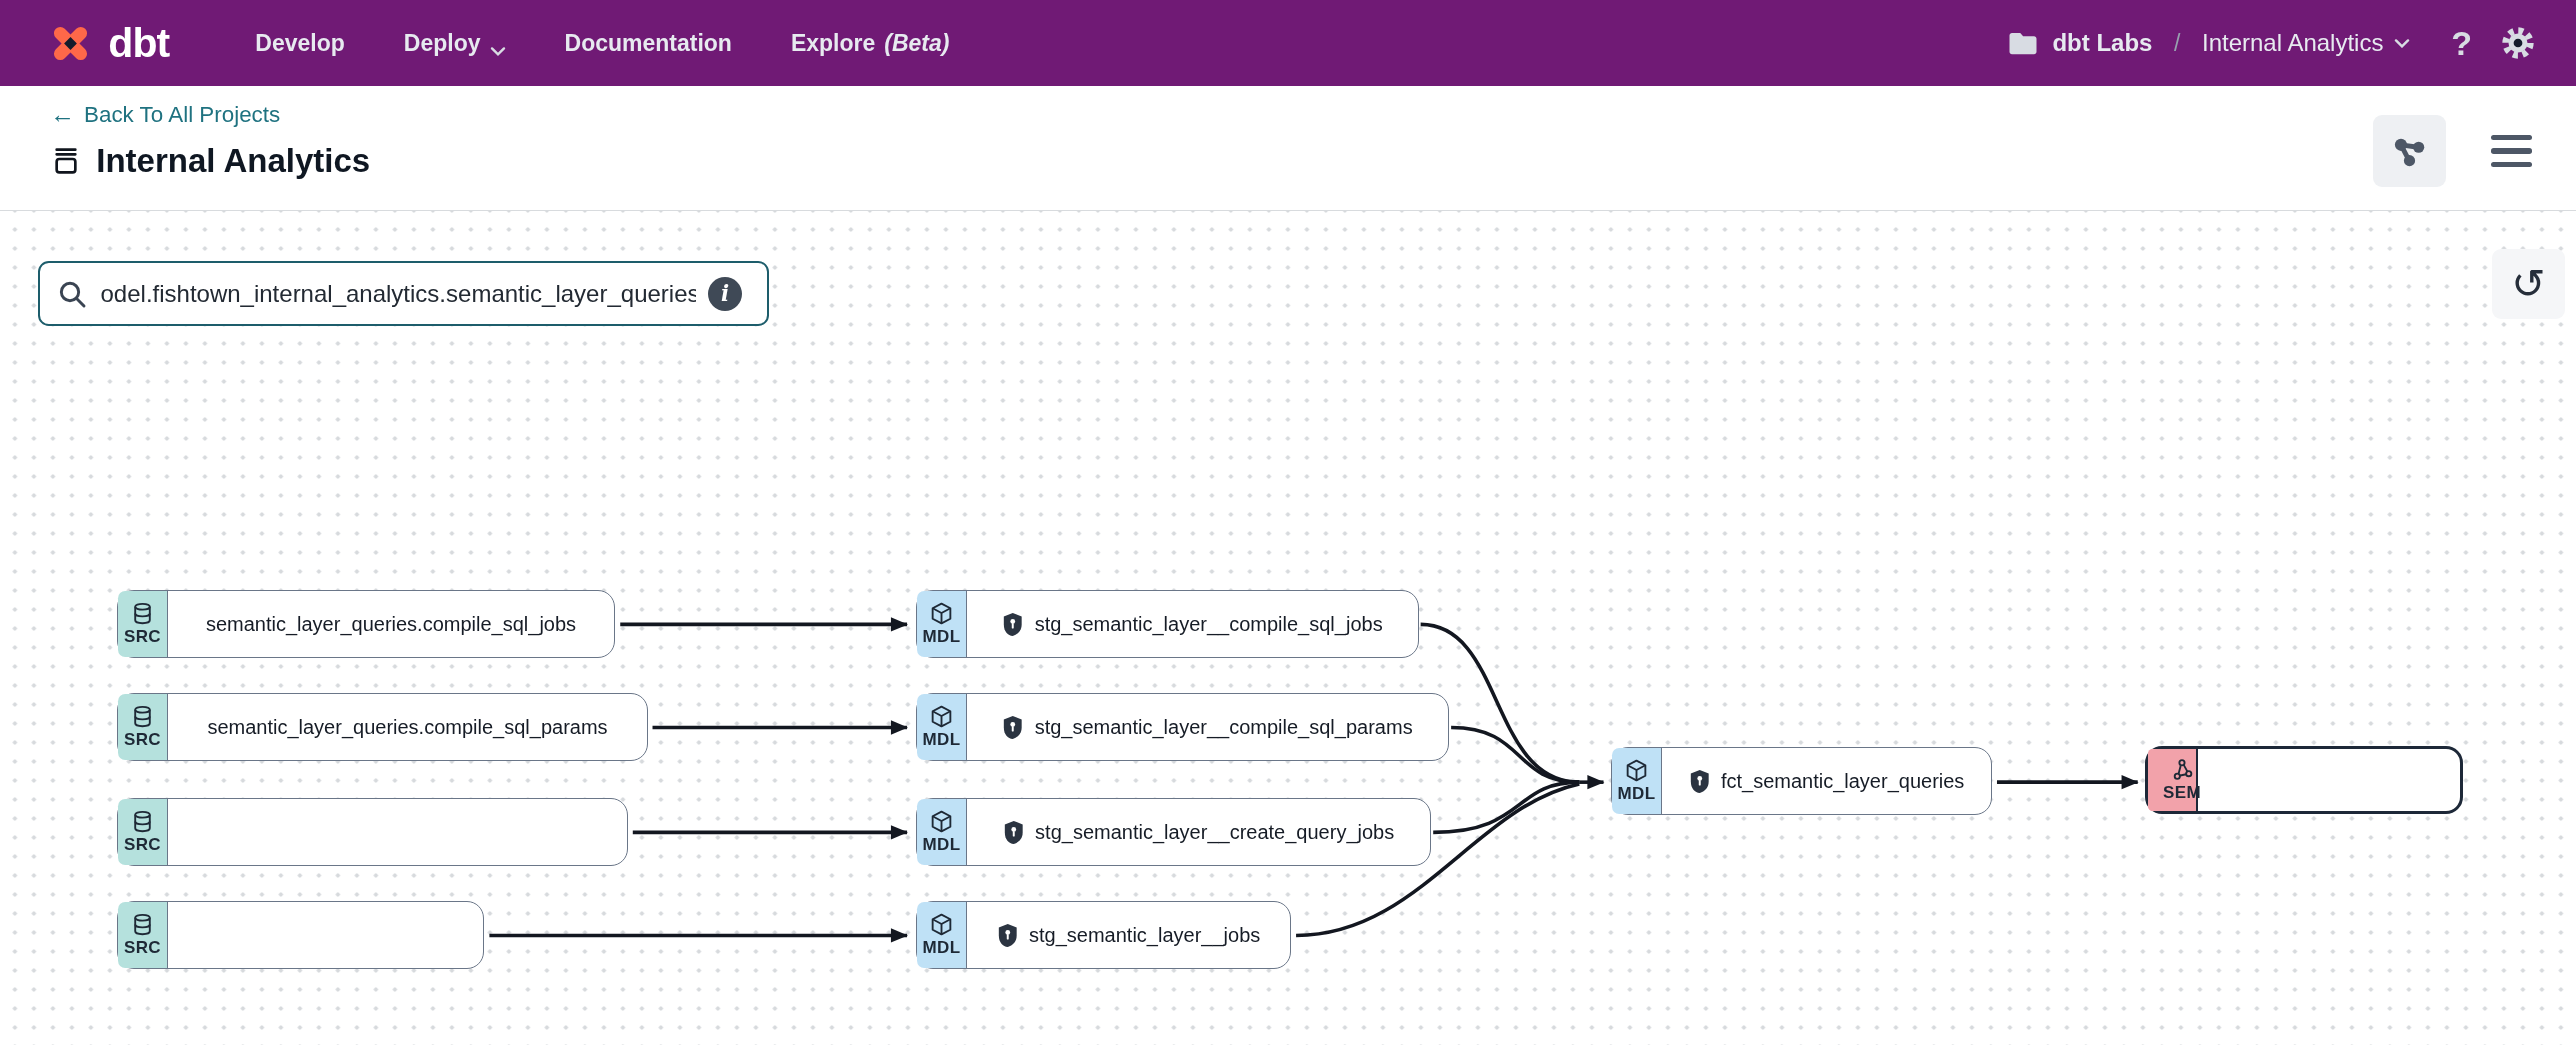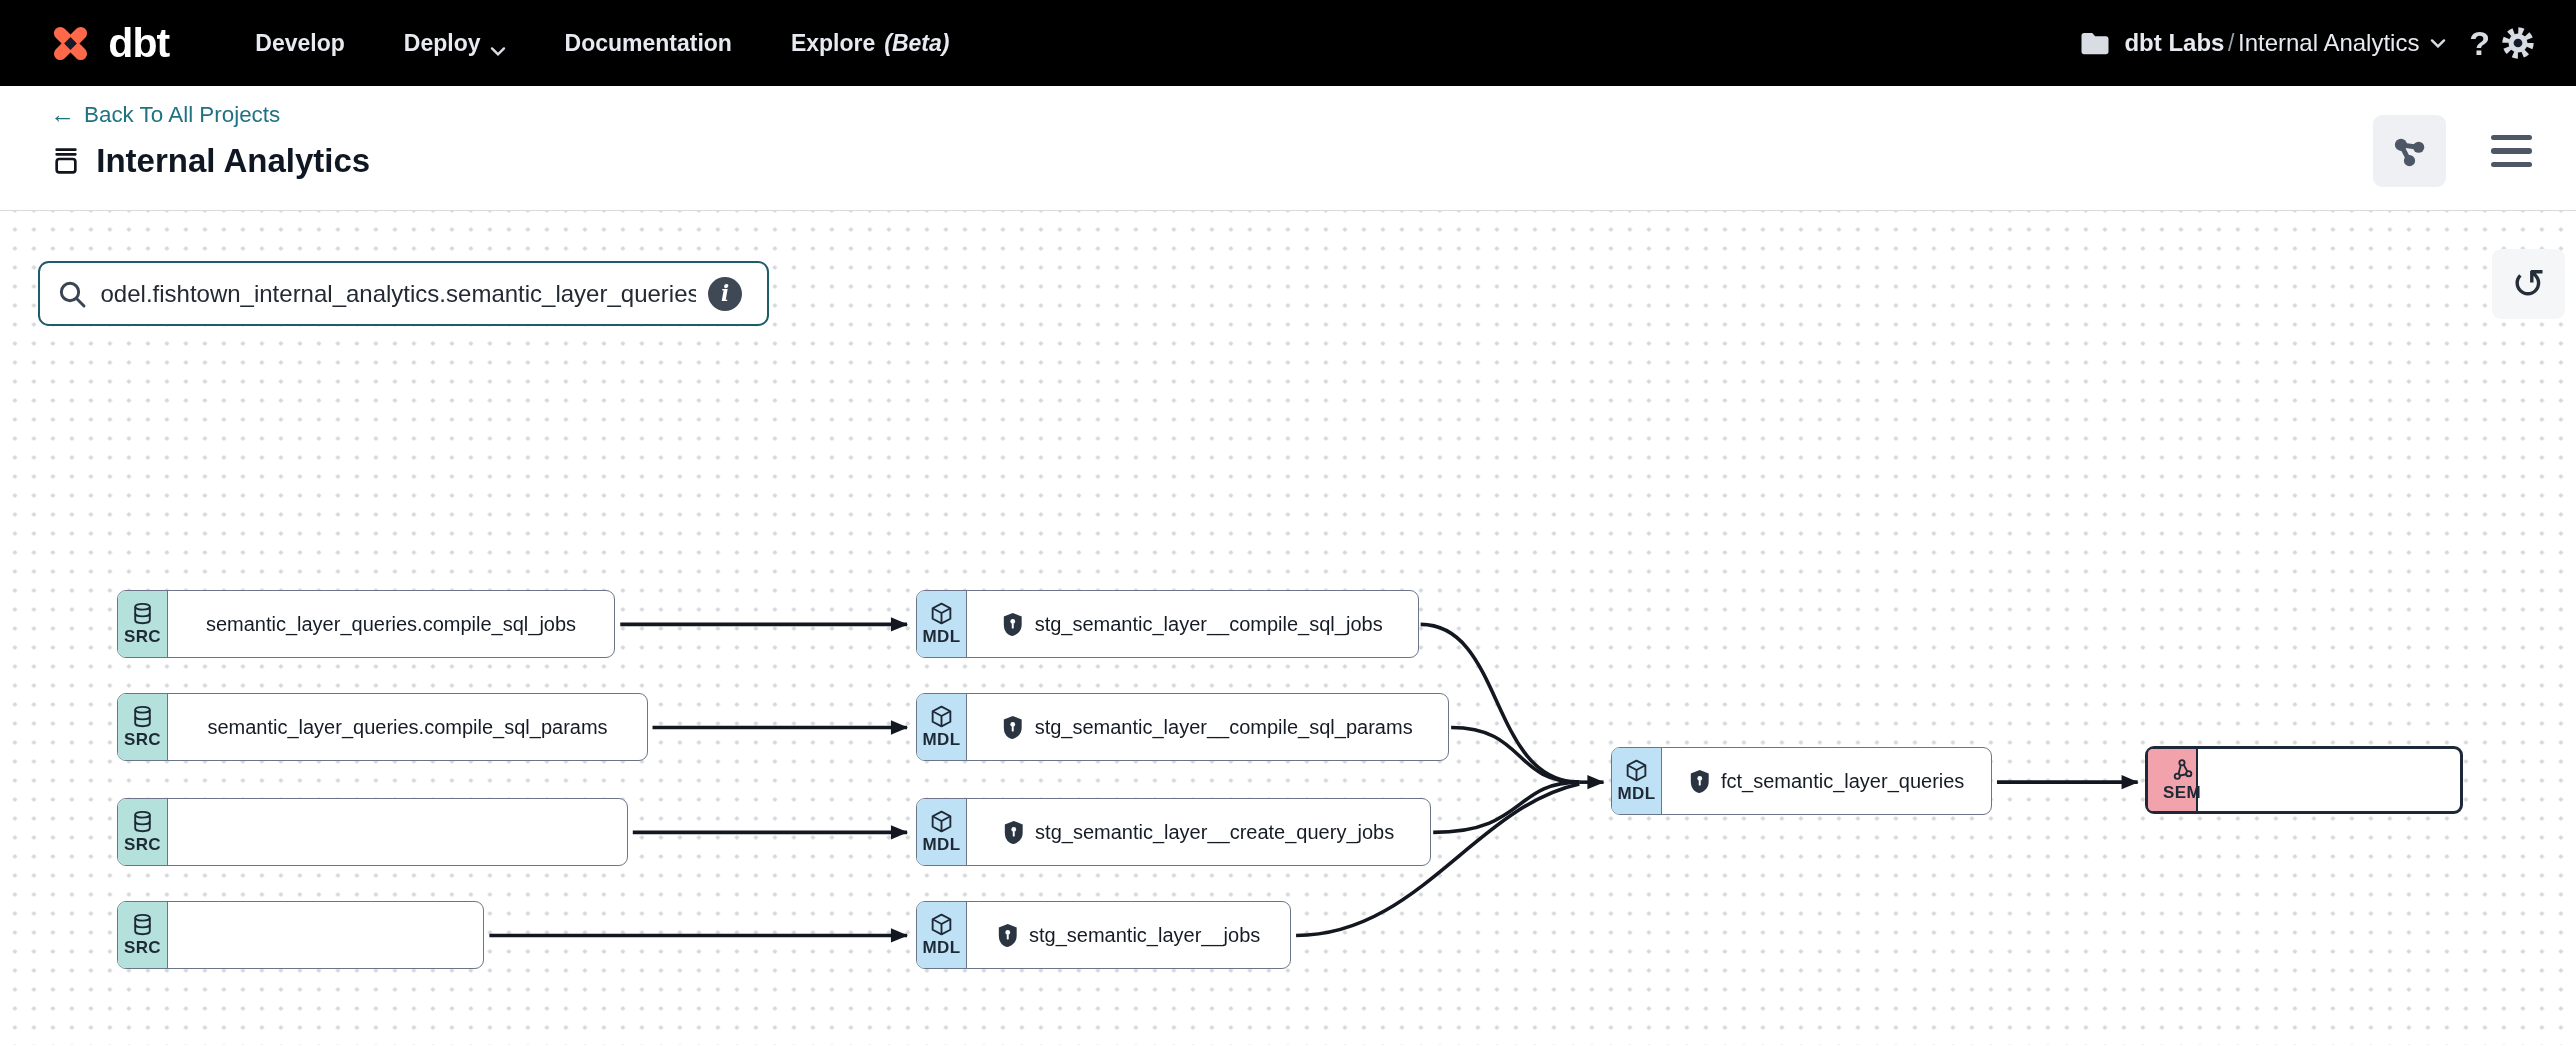--- a/index.html
+++ b/index.html
@@ -1,28 +1,28 @@
 <!DOCTYPE html>
 <html style="font-size:14.3px"><head>
 <meta charset="utf-8">
 <style>
   * { margin:0; padding:0; box-sizing:border-box; }
   html,body { width:2576px; height:1047px; overflow:hidden; background:#fff;
               font-family:"Liberation Sans", sans-serif; }
 
   
-  .topnav { height:86px; background:#000000; display:flex; align-items:center;
+  .topnav { height:86px; background:#701a75; display:flex; align-items:center;
             padding:0 39px 0 47px; color:#e7eaf0; }
   .brand { display:flex; align-items:center; gap:14.3px; margin-right:86px; cursor:pointer; }
   .brand-word { font-size:41px; font-weight:bold; letter-spacing:-0.9px; color:#fff; }
   .navmenu { display:flex; align-items:center; gap:59px; }
   .navitem { display:flex; align-items:flex-end; gap:9px; font-size:23px; font-weight:600;
              color:#e7eaf0; cursor:pointer; }
   .navitem .beta { font-style:italic; }
-  .nav-right { margin-left:auto; display:flex; align-items:center; }
+  .nav-right { margin-left:auto; display:flex; align-items:center; gap:18px; }
   .crumb-account { display:flex; align-items:center; gap:12.5px; font-size:24px; font-weight:700; }
   .crumb-sep { color:#97a0af; font-size:23px; padding:0 3.6px; }
   .crumb-project { display:flex; align-items:center; gap:10.8px; font-size:24px; font-weight:400; cursor:pointer; }
   .help-q { font-size:34px; font-weight:700; color:#d8dce3; margin-left:23px; cursor:pointer; }
   .gearwrap { cursor:pointer; display:flex; margin-left:9px; }
 
   
   .pagehead { height:125px; background:#fff; border-bottom:1.8px solid #d8dbde;
               padding:14.3px 36px 0 50px; position:relative; }
   .backlink { display:flex; align-items:center; gap:9px; color:#1f7280; font-size:22.4px;
@@ -54,21 +54,21 @@
 
   .reset-btn { position:absolute; left:2492px; top:38px; width:73px; height:70px;
                background:#f5f6f8; border-radius:9px; display:flex; align-items:center;
                justify-content:center; font-size:41px; color:#262e3a; cursor:pointer;
                font-family:"DejaVu Sans", sans-serif; }
 
   .edgelayer { position:absolute; left:0; top:0; width:2576px; height:834px; }
 
   
   .node { position:absolute; height:68px; background:#fff; border:1.8px solid #6a7688;
-          border-radius:9px; display:flex; align-items:stretch; cursor:pointer; }
+          border-radius:17px; display:flex; align-items:stretch; cursor:pointer; }
   .node.selected { border:3.6px solid #1d2838; }
   .badge { width:50px; flex:0 0 50px; display:flex; flex-direction:column; align-items:center;
            justify-content:center; gap:0.9px; border-right:1.8px solid #6a7688;
            border-radius:7.2px 0 0 7.2px; color:#1e2936; }
   .node.selected .badge { border-right:2.7px solid #1d2838; border-radius:4.5px 0 0 4.5px; }
   .badge.src { background:#b5e1dd; }
   .badge.mdl { background:#bfe1f6; }
   .badge.sem { background:#f2a2aa;padding-left:20px; }
   .badge .btype { font-size:17px; font-weight:600; letter-spacing:0.4px; }
   .nlabel { flex:1; display:flex; align-items:center; justify-content:center; gap:10.8px;

